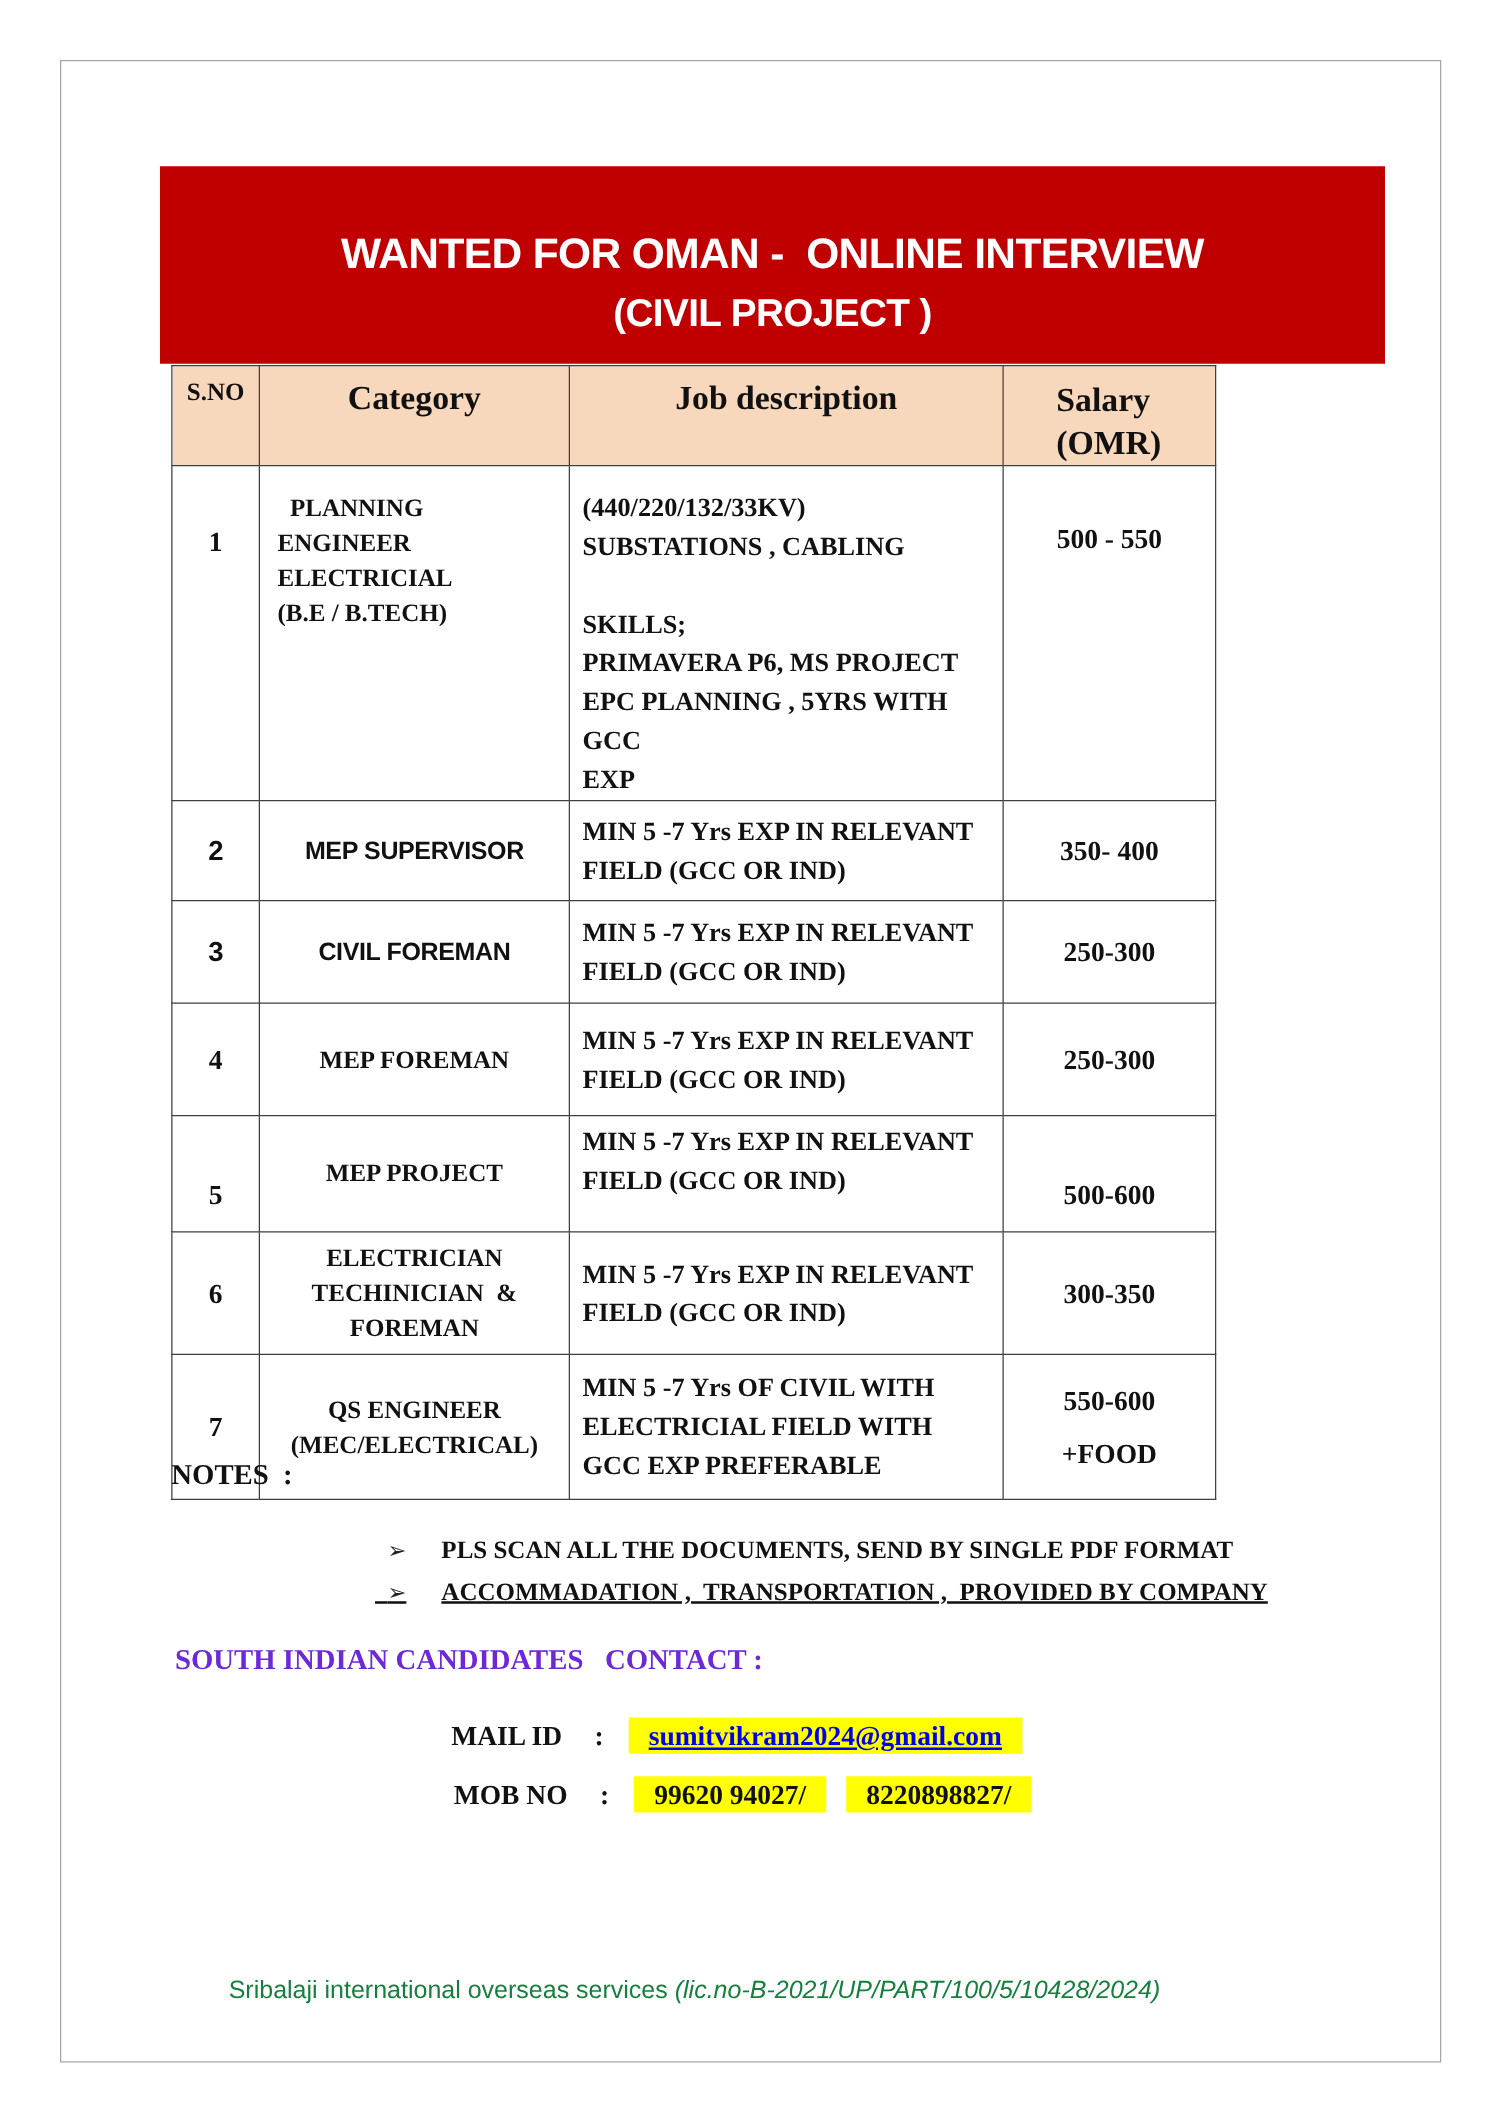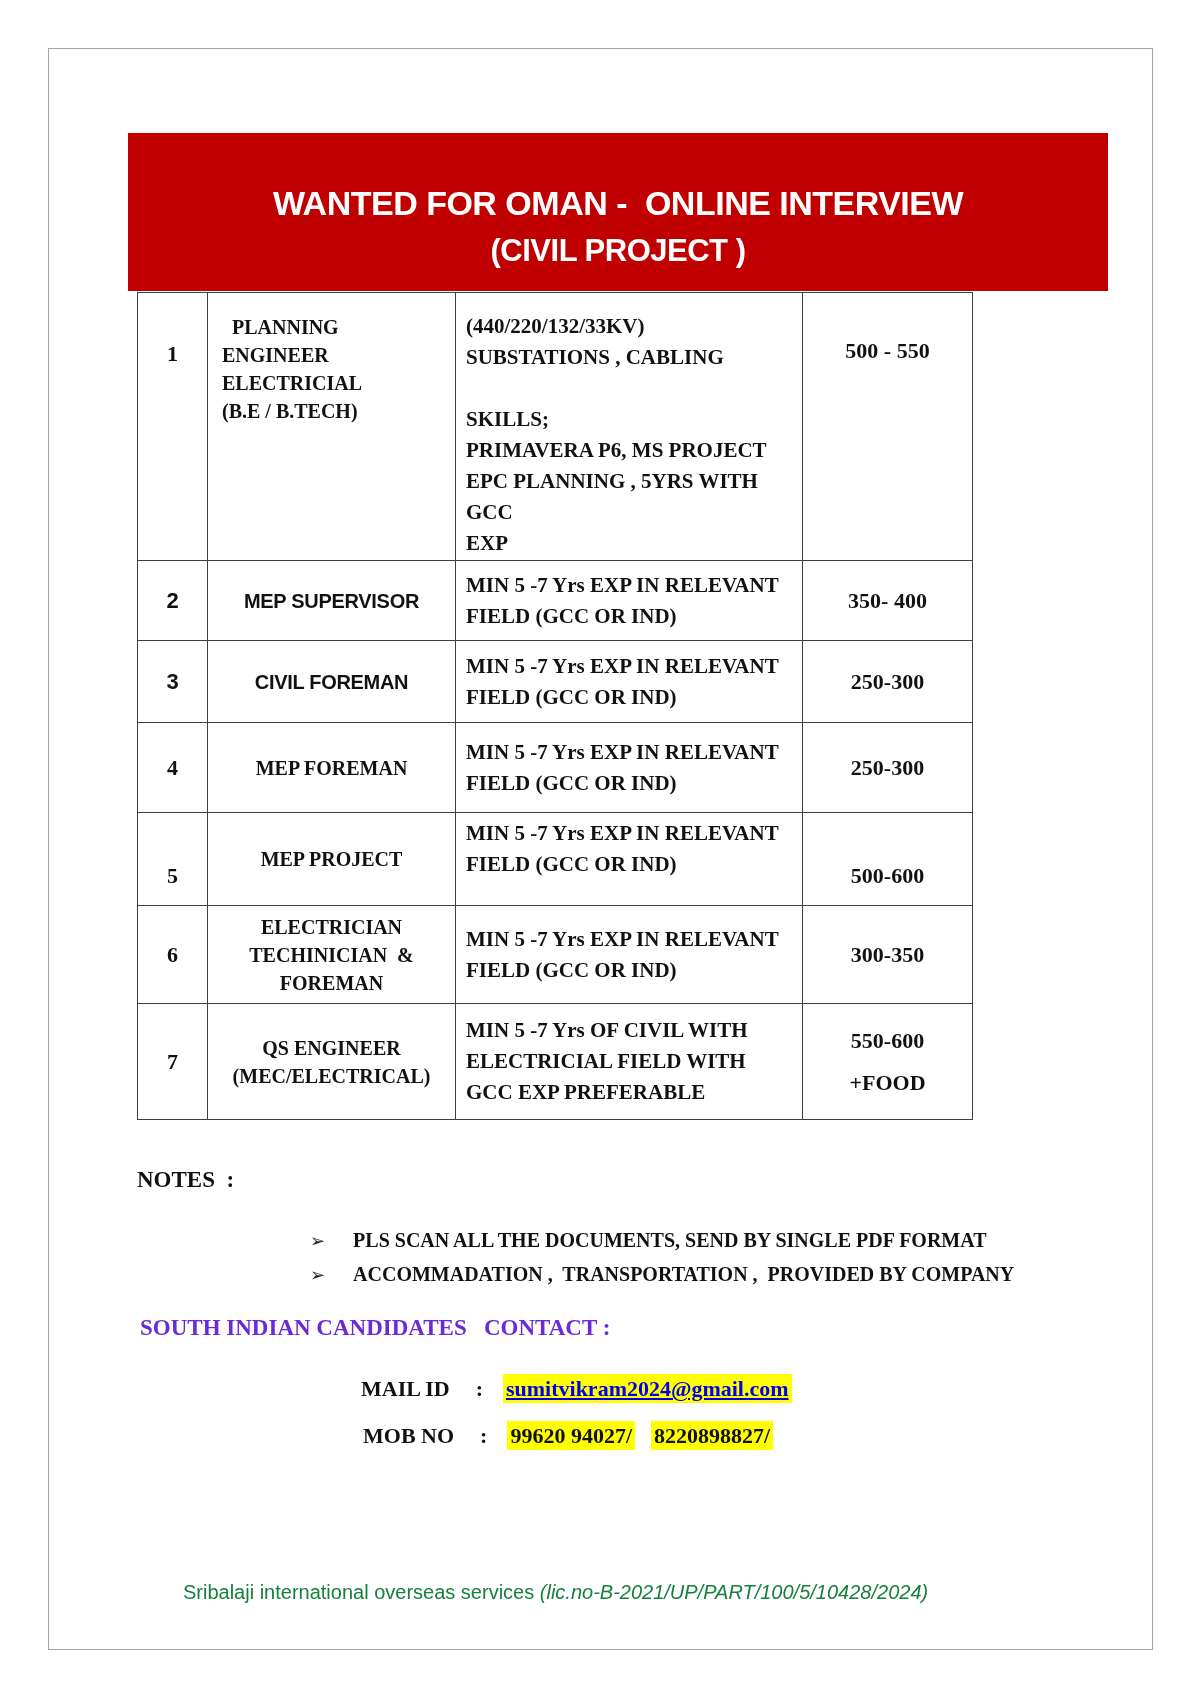--- a/index.html
+++ b/index.html
@@ -69,31 +69,31 @@
     position:absolute; left:137px; top:1167px; font-size:23px; font-weight:bold;
     white-space:pre; color:#111;
   }
   .bullet-line {
     position:absolute; font-size:20px; font-weight:bold; color:#111; white-space:pre;
   }
   .bullet-line .arrow {
     font-size:18px; margin-right:28px; font-family:"DejaVu Sans",sans-serif; color:#222;
   }
   .bullet-1 { left:300px; top:1206px; }
-  .bullet-2 { left:300px; top:1240px; }
+  .bullet-2 { left:300px; top:1240px;text-decoration:underline; }
   
   .contact-heading {
     position:absolute; left:140px; top:1315px; font-size:23px; font-weight:bold;
     white-space:pre; color:#6d28d9;
   }
   .contact-line { position:absolute; font-size:22px; font-weight:bold; color:#111; white-space:pre; }
   .mail-line { left:350px; top:1350px; }
   .mob-line  { left:352px; top:1397px; }
   .contact-line .sep { display:inline-block; margin:0 20px 0 26px; }
-  .hl { background:#ffff00; padding:2px 3px; }
+  .hl { background:#ffff00; padding:2px 16px; }
   .mail-value { color:#0000ee; text-decoration:underline; }
   .mob-2 { margin-left:16px; }
   
   .footer {
     position:absolute; left:0; top:1558px; width:1100px; text-align:center;
     font-family:"Liberation Sans","DejaVu Sans",sans-serif;
     font-size:20px; color:#15803d; white-space:pre;
   }
   .footer .lic { font-style:italic; }
 </style>
@@ -108,20 +108,27 @@
 </div>
 
 <table class="jobs">
   <colgroup>
     <col class="c-sno">
       <col class="c-cat">
       <col class="c-job">
       <col class="c-sal">
   </colgroup>
   <tbody>
+      <tr class="hdr">
+    <th class="h-sno">S.NO</th>
+    <th class="h-cat">Category</th>
+    <th class="h-job">Job description</th>
+    <th class="h-sal">Salary
+(OMR)</th>
+  </tr>
   <tr class="r1">
     <td class="sno">1</td>
     <td class="cat">  PLANNING
 ENGINEER
 ELECTRICIAL
 (B.E / B.TECH)</td>
     <td class="job">(440/220/132/33KV)
 SUBSTATIONS , CABLING
 
 SKILLS;

